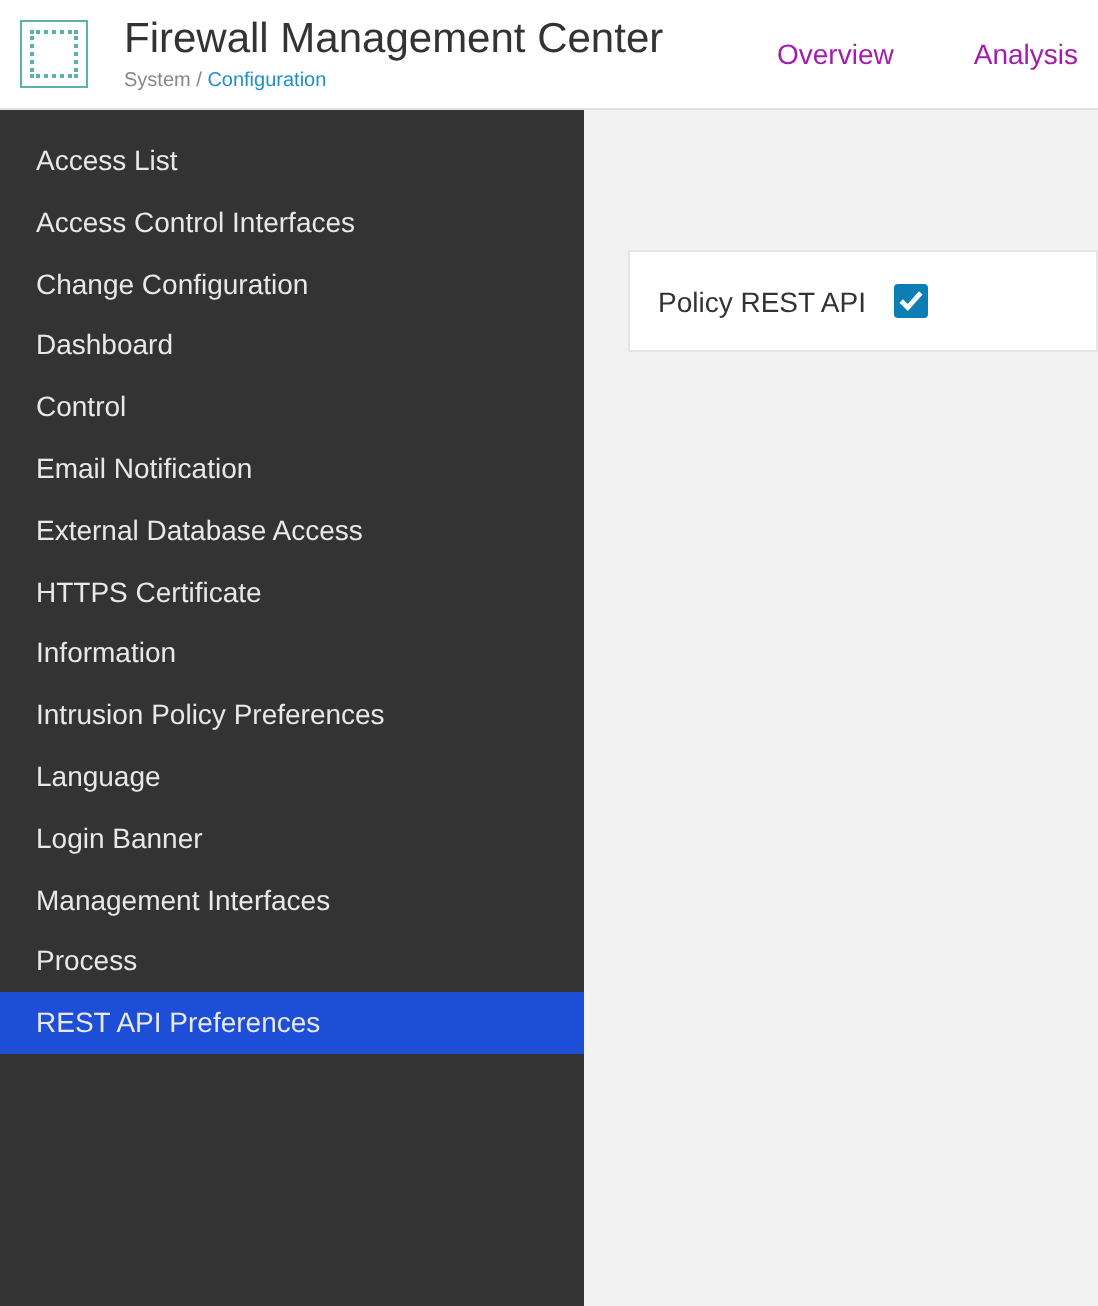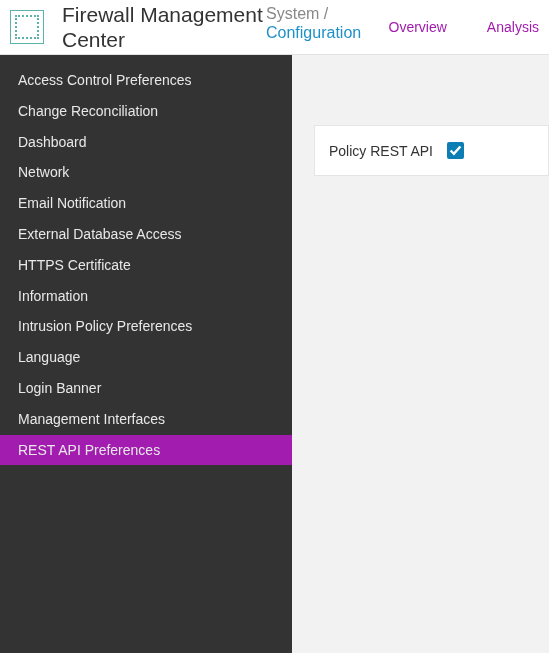--- a/index.html
+++ b/index.html
@@ -25,23 +25,23 @@
     position: relative;
     margin-right: 18px;
     flex-shrink: 0;
   }
   .logo::before {
     content: "";
     position: absolute;
     top: 4px; left: 4px; right: 4px; bottom: 4px;
     border: 2px dotted #5bb2a8;
   }
-  .title-block { display: flex; flex-direction: row; line-height: 1.2; }
+  .title-block { display: flex; flex-direction: column; line-height: 1.2; }
   .app-title { font-size: 21px; font-weight: 400; color: #333; }
-  .breadcrumb { font-size: 16px; color: #888; margin-top: 2px; }
+  .breadcrumb { font-size: 10px; color: #888; margin-top: 2px; }
   .breadcrumb .link { color: #1e90c7; }
   .nav-tabs {
     display: flex;
     margin-left: auto;
     gap: 40px;
     padding-right: 10px;
     font-size: 14px;
     color: #a21caf;
   }
   .nav-tab { cursor: pointer; }
@@ -54,21 +54,21 @@
     flex-shrink: 0;
   }
   .sidebar-item {
     color: #e8e8e8;
     font-size: 14px;
     padding: 7px 18px;
     cursor: pointer;
     line-height: 1.2;
   }
   .sidebar-item.selected {
-    background: #a21caf;
+    background: #1d4ed8;
   }
   .main {
     flex: 1;
     background: #f2f2f2;
     position: relative;
   }
   .panel {
     position: absolute;
     top: 70px;
     left: 22px;
@@ -110,32 +110,34 @@
     </div>
   </div>
   <div class="nav-tabs">
     <div class="nav-tab">Overview</div>
     <div class="nav-tab">Analysis</div>
   </div>
 </div>
 
 <div class="body-wrap">
   <div class="sidebar" id="sidebar">
-      <div class="sidebar-item">Access Control Preferences</div>
-      <div class="sidebar-item">Change Reconciliation</div>
+      <div class="sidebar-item">Access List</div>
+      <div class="sidebar-item">Access Control Interfaces</div>
+      <div class="sidebar-item">Change Configuration</div>
       <div class="sidebar-item">Dashboard</div>
-      <div class="sidebar-item">Network</div>
+      <div class="sidebar-item">Control</div>
       <div class="sidebar-item">Email Notification</div>
       <div class="sidebar-item">External Database Access</div>
       <div class="sidebar-item">HTTPS Certificate</div>
       <div class="sidebar-item">Information</div>
       <div class="sidebar-item">Intrusion Policy Preferences</div>
       <div class="sidebar-item">Language</div>
       <div class="sidebar-item">Login Banner</div>
       <div class="sidebar-item">Management Interfaces</div>
+      <div class="sidebar-item">Process</div>
       <div class="sidebar-item selected">REST API Preferences</div>
     </div>
   <div class="main">
     <div class="panel">
       <span class="panel-label">Policy REST API</span>
       <span class="checkbox">
         <svg viewBox="0 0 16 16">
             <polyline points="2,8 6,12 14,3"></polyline>
           </svg>
       </span>

